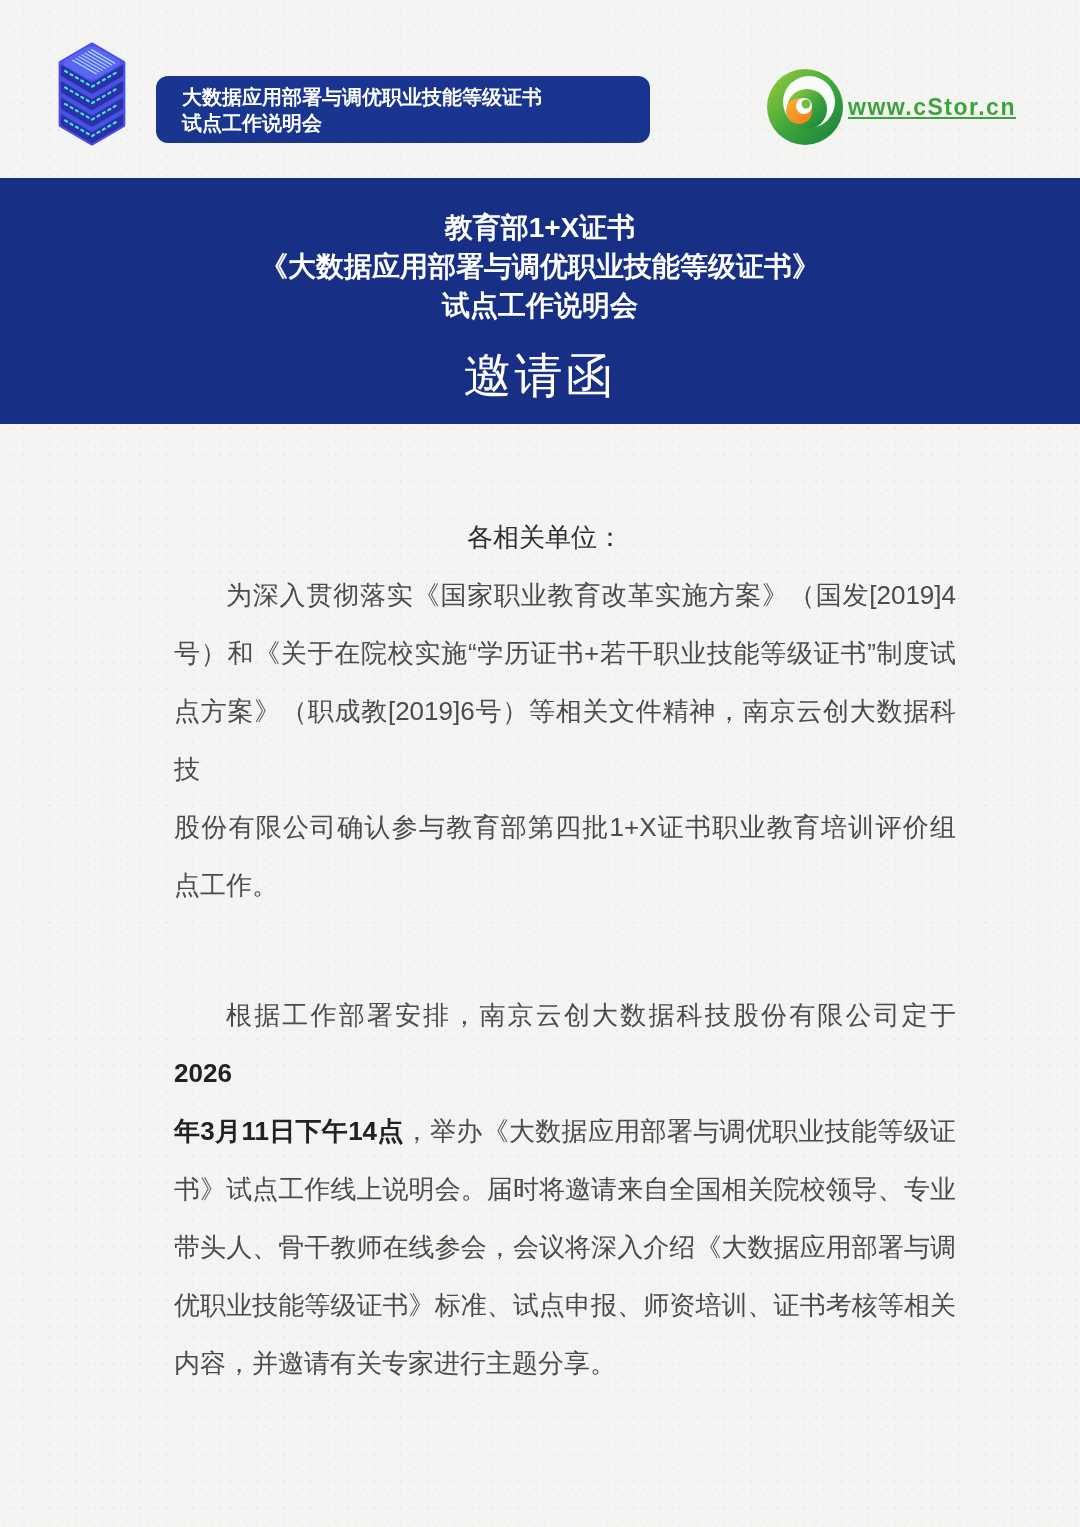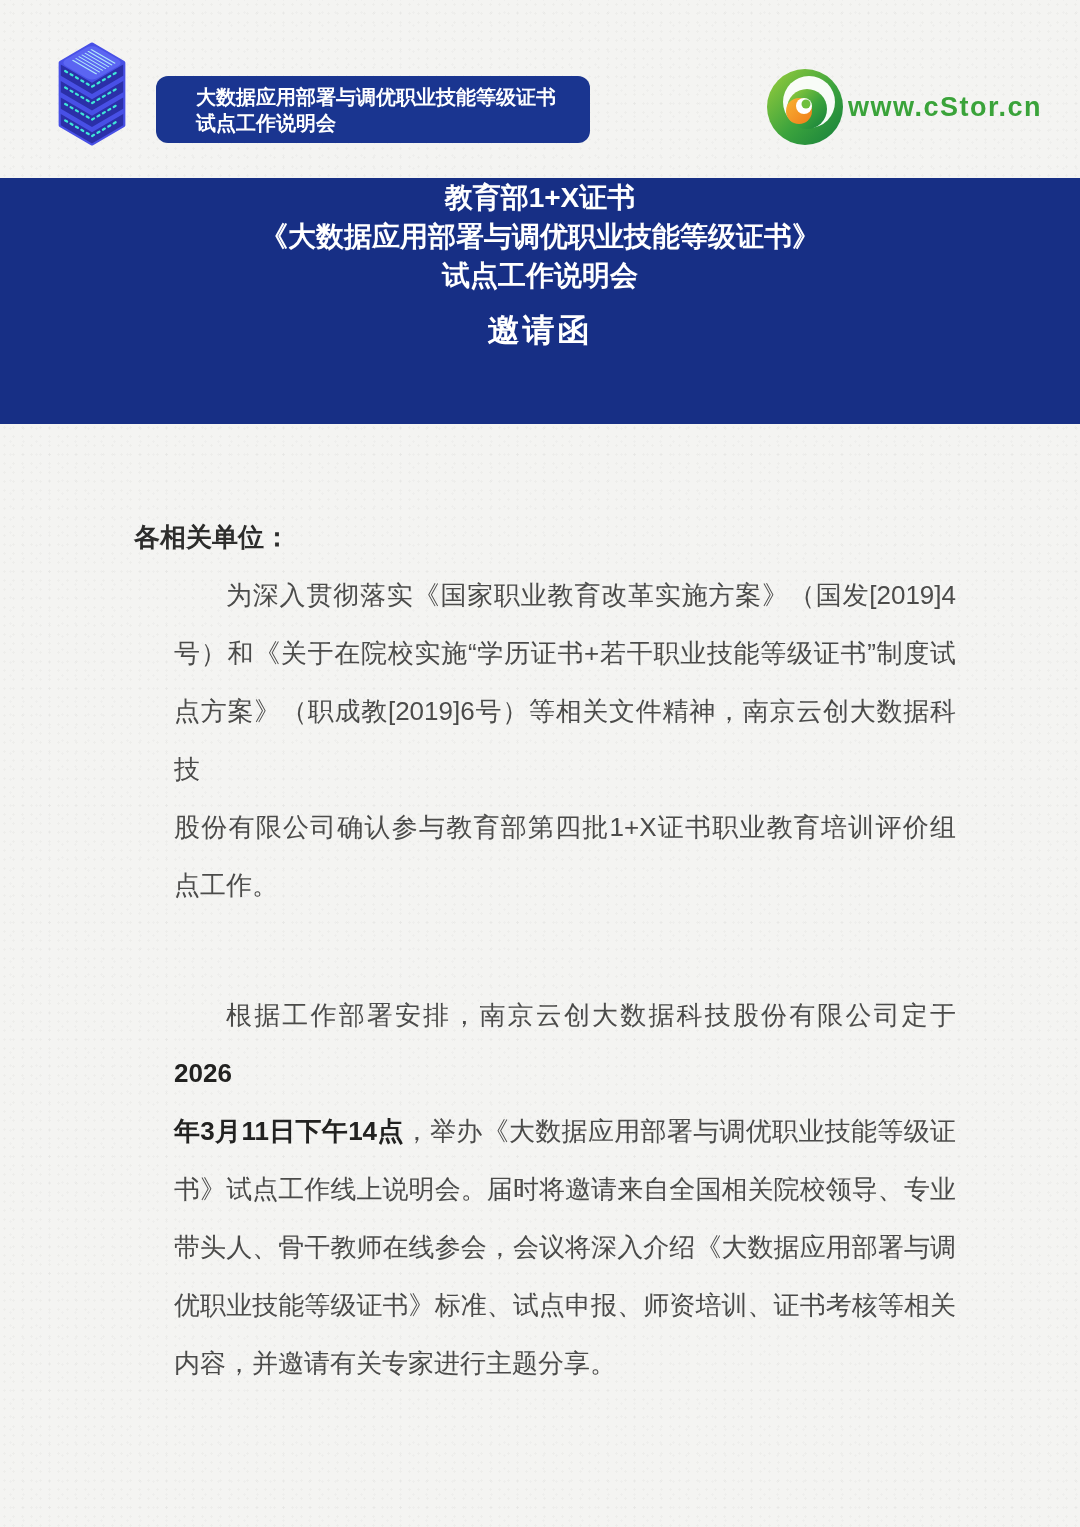--- a/index.html
+++ b/index.html
@@ -12,43 +12,43 @@
       radial-gradient(rgba(110,110,100,0.05) 1px, transparent 1.3px),
       radial-gradient(rgba(110,110,100,0.04) 1px, transparent 1.3px);
     background-size:9px 9px, 13px 13px;
     background-position:0 0, 4px 6px;
   }
 
   
   .header { position:absolute; left:0; top:0; width:1080px; height:178px; }
   .server-icon { position:absolute; left:55px; top:42px; }
   .badge {
-    position:absolute; left:156px; top:76px; width:434px; height:67px;
+    position:absolute; left:156px; top:76px; width:494px; height:67px;
     background:#1a3590; border-radius:12px; color:#ffffff;
-    padding:8px 0 0 40px; font-size:20px; font-weight:700; line-height:26px;
+    padding:8px 0 0 26px; font-size:20px; font-weight:700; line-height:26px;
   }
   .logo { position:absolute; left:766px; top:68px; display:flex; align-items:center; }
   .logo-text { margin-left:4px; color:#3aa33a; }
   .logo-name { font-size:37px; font-weight:700; line-height:41px; letter-spacing:1px; }
-  .logo-url  { font-size:27px; font-weight:700; line-height:25px; letter-spacing:1.5px; }
+  .logo-url  { font-size:23px; font-weight:700; line-height:25px; letter-spacing:1.5px;text-decoration:underline; }
 
   
   .banner {
     position:absolute; left:0; top:178px; width:1080px; height:246px;
-    background:#172f85; color:#ffffff; text-align:center; 
+    background:#172f85; color:#ffffff; text-align:center; padding-top:30px;
   }
   .banner-line { font-size:28px; font-weight:700; line-height:39px; }
-  .banner-title { font-size:32px; font-weight:700; line-height:54px; margin-top:8px; letter-spacing:3px; }
+  .banner-title { font-size:48px; font-weight:400; line-height:54px; margin-top:24px; letter-spacing:3px; }
 
   
   .letter {
     position:absolute; left:134px; top:508px; width:822px;
     font-size:26px; color:#4b4b4a;
   }
-  .salutation { font-weight:700; color:#2d2d2c; line-height:58px; }
+  .salutation { font-weight:400; color:#2d2d2c; line-height:58px;text-align:center; }
   .para { margin-top:0; }
   .para + .para { margin-top:72px; }
   .line { line-height:58px; text-align:justify; text-align-last:justify;margin-left:40px; }
   .line.first { text-indent:2em; }
   .line.last { text-align-last:left; }
   .b { font-weight:700; color:#222221; }
 </style>
 </head>
 <body>
 

